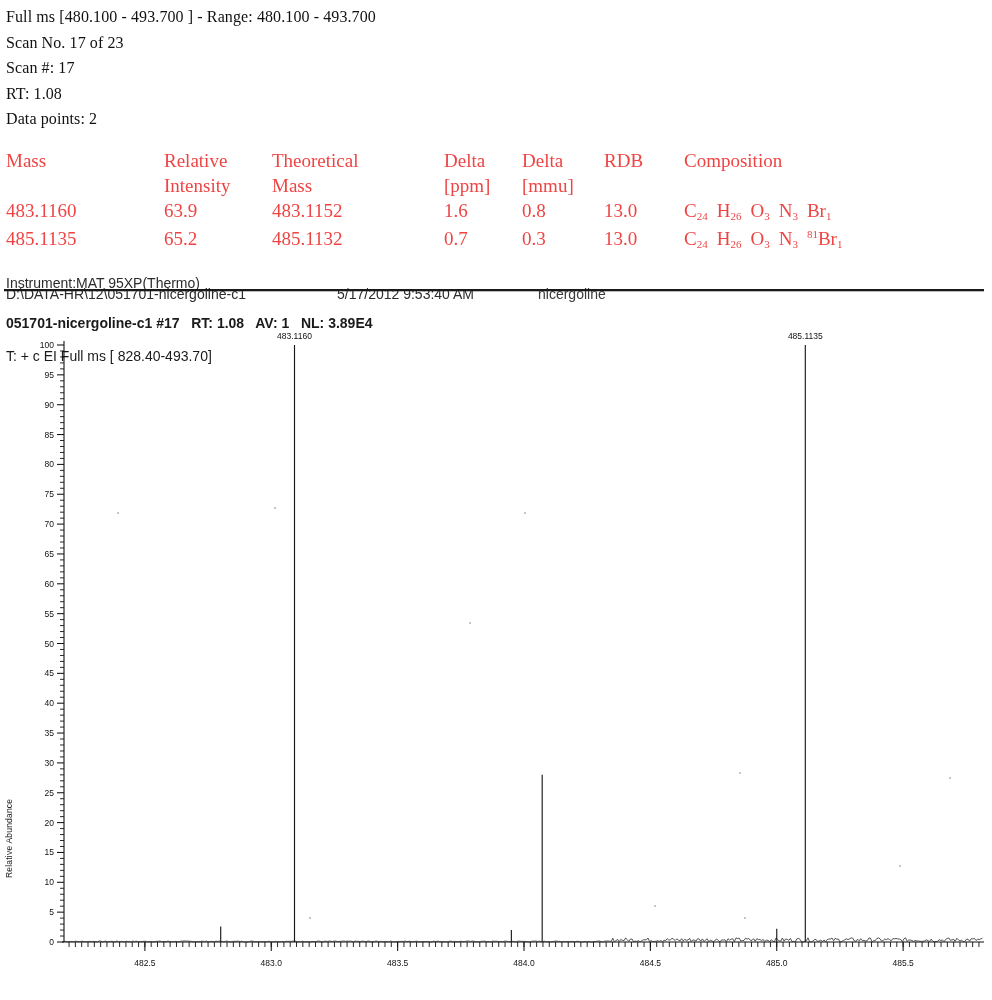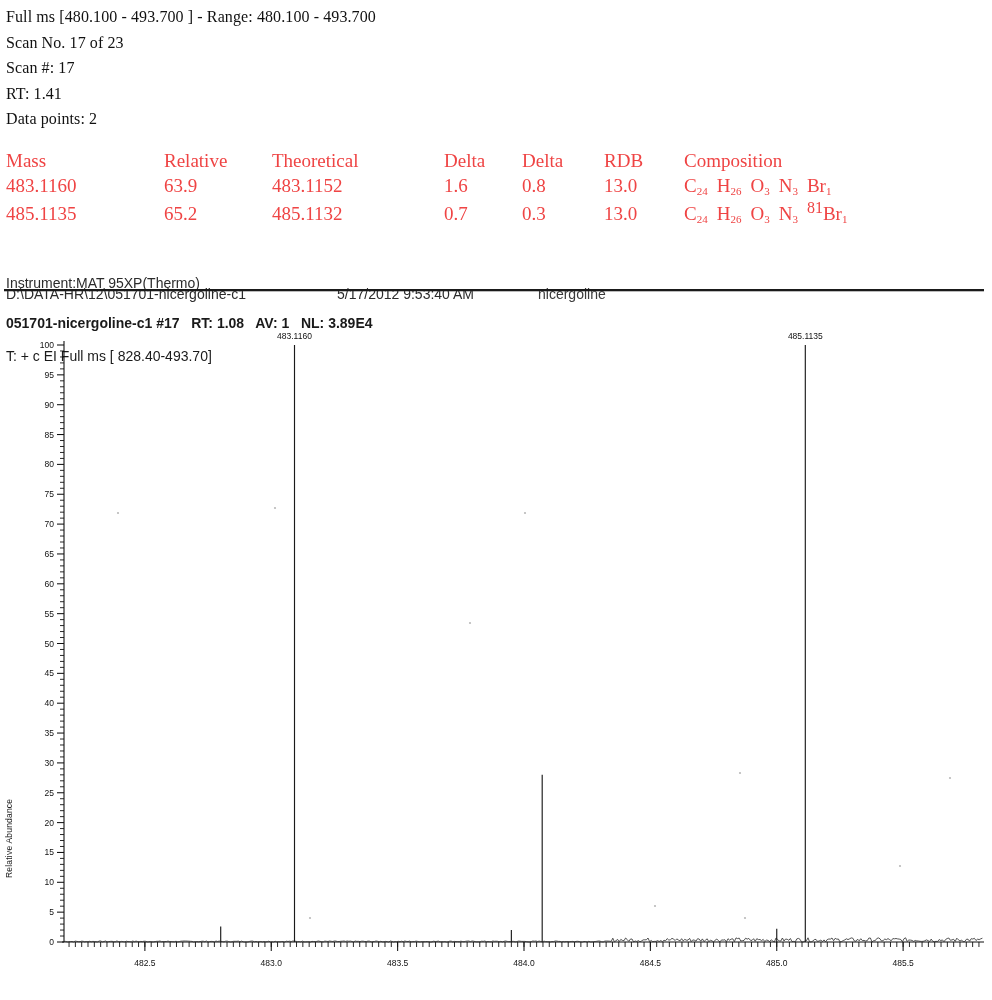--- a/index.html
+++ b/index.html
@@ -55,21 +55,21 @@
   .col-dppm   { width: 78px; }
   .col-dmmu   { width: 82px; }
   .col-rdb    { width: 80px; }
   .col-comp   { width: auto; }
   .pad-l-4 { padding-left: 4px; }
   .pad-l-8 { padding-left: 8px; }
 
   .comp-formula { white-space: nowrap; }
   .comp-formula .el { margin-right: 9px; display: inline-block; }
   .comp-formula sub { font-size: 11px; vertical-align: baseline; position: relative; bottom: -3px; }
-  .comp-formula sup { font-size: 16px; vertical-align: baseline; position: relative; top: -7px; }
+  .comp-formula sup { font-size: 11px; vertical-align: baseline; position: relative; top: -7px; }
 
   
   .instrument-strip {
     position: absolute;
     left: 4px;
     top: 278px;
     width: 980px;
     height: 36px;
     font-family: Liberation Sans, sans-serif;
     font-size: 14px;
@@ -154,34 +154,43 @@
   .noise-line { stroke: #2a2a2a; stroke-width: 0.8; }
   .speck { fill: #b9b9b9; }
 </style>
 </head>
 <body>
 
 <div class="report-head">
   <div class="line">Full ms [480.100 - 493.700 ] - Range: 480.100 - 493.700</div>
   <div class="line">Scan No. 17 of 23</div>
   <div class="line">Scan #: 17</div>
-  <div class="line">RT: 1.41</div>
+  <div class="line">RT: 1.08</div>
   <div class="line">Data points: 2</div>
 </div>
 
 <table class="results-table">
   <thead>
     <tr>
       <th class="col-mass">Mass</th>
       <th class="col-relint">Relative</th>
       <th class="col-theo">Theoretical</th>
       <th class="col-dppm">Delta</th>
       <th class="col-dmmu">Delta</th>
       <th class="col-rdb">RDB</th>
       <th class="col-comp">Composition</th>
+    </tr>
+    <tr class="hdr-2">
+      <th></th>
+      <th>Intensity</th>
+      <th>Mass</th>
+      <th>[ppm]</th>
+      <th>[mmu]</th>
+      <th></th>
+      <th></th>
     </tr>
   </thead>
   <tbody>
     <tr>
       <td>483.1160</td>
       <td class="pad-l-8">63.9</td>
       <td>483.1152</td>
       <td class="pad-l-4">1.6</td>
       <td class="pad-l-8">0.8</td>
       <td class="pad-l-4">13.0</td>

